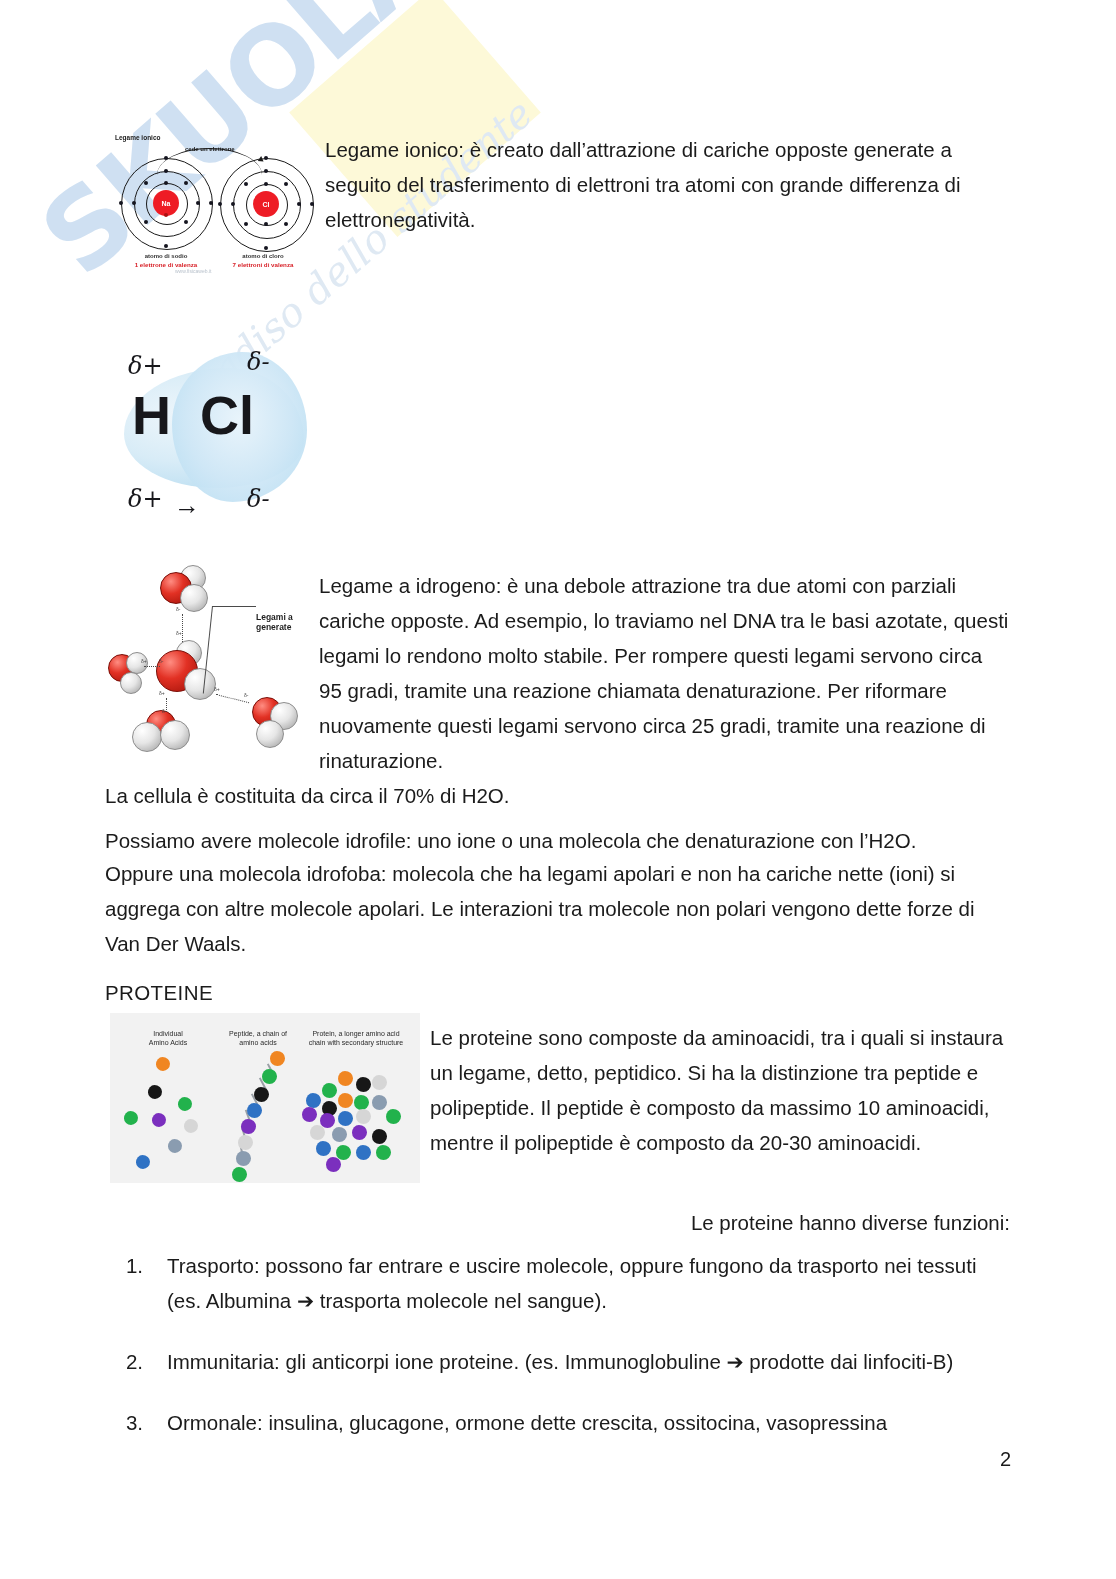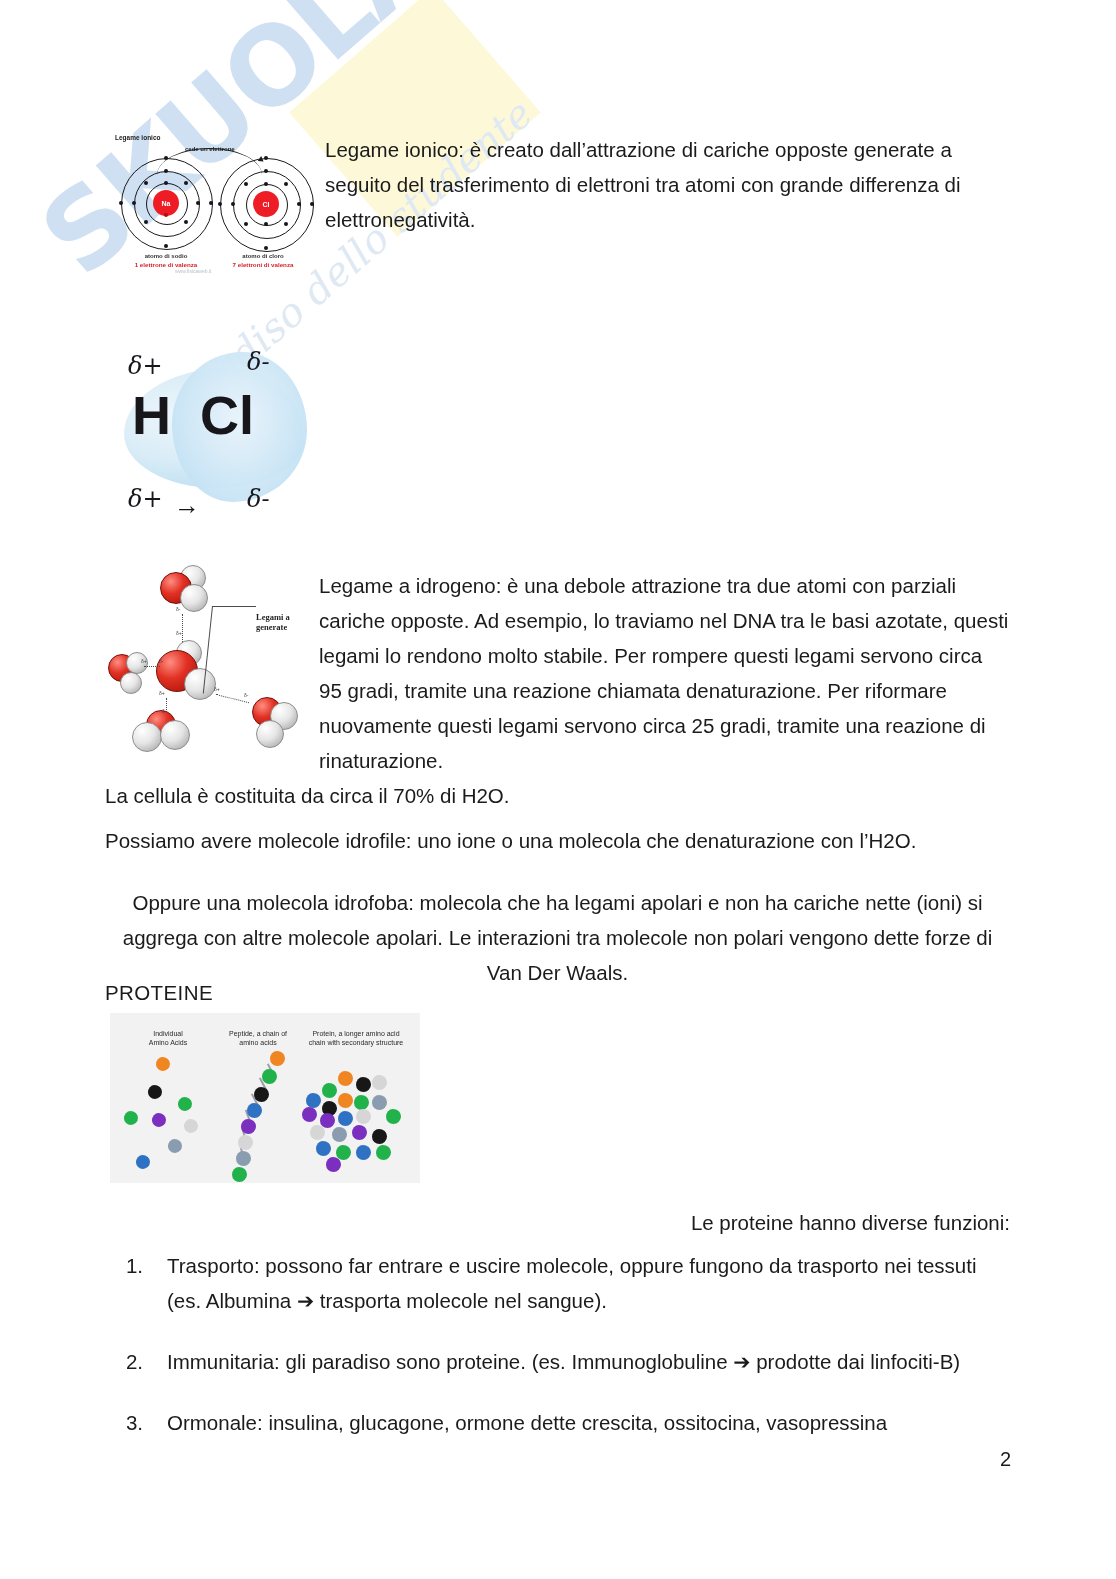--- a/index.html
+++ b/index.html
@@ -97,21 +97,21 @@
   .fig-water{position:absolute;left:104px;top:562px;width:300px;height:215px;}
   .wmol{position:absolute;}
   .oxy{position:absolute;border-radius:50%;
     background:radial-gradient(circle at 33% 28%, #ff8d82 0%, #e23124 42%, #9e0f06 100%);
     border:1px solid #7b0d06;}
   .hyd{position:absolute;border-radius:50%;
     background:radial-gradient(circle at 33% 28%, #ffffff 0%, #e6e6e6 45%, #9d9d9d 100%);
     border:1px solid #8d8d8d;}
   .hb{position:absolute;border-top:1.5px dotted #4a4a4a;}
   .hblabel{position:absolute;left:152px;top:50px;font-size:8.5px;
-    font-weight:bold;color:#1f1f1f;line-height:10px;font-family:Liberation Serif, serif;}
+    font-weight:bold;color:#1f1f1f;line-height:10px;}
   .leader{position:absolute;border-left:1px solid #4a4a4a;}
   .leader-h{position:absolute;border-top:1px solid #4a4a4a;}
   .dcharge{position:absolute;font-size:5px;color:#444;}
 
   
   .fig-prot{position:absolute;left:110px;top:1013px;width:310px;height:170px;
     background:#f2f2f2;}
   .pcap{position:absolute;font-size:7px;color:#2a2a2a;text-align:center;
     line-height:9px;font-family:"Liberation Sans",sans-serif;}
   .bead{position:absolute;border-radius:46% 54% 50% 50% / 52% 48% 52% 48%;}
@@ -250,21 +250,21 @@
       <div class="hblabel">
         <span>Legami a</span><br>
         <span>generate</span>
       </div>
     </div>
 
     <div class="para" style="left:319px;top:568px;width:690px;">Legame a idrogeno: è una debole attrazione tra due atomi con parziali cariche opposte. Ad esempio, lo traviamo nel DNA tra le basi azotate, questi legami lo rendono molto stabile. Per rompere questi legami servono circa 95 gradi, tramite una reazione chiamata denaturazione. Per riformare nuovamente questi legami servono circa 25 gradi, tramite una reazione di rinaturazione.</div>
 
     <div class="para" style="left:105px;top:778px;width:905px;">La cellula è costituita da circa il 70% di H2O.</div>
     <div class="para" style="left:105px;top:823px;width:905px;">Possiamo avere molecole idrofile: uno ione o una molecola che denaturazione con l’H2O.</div>
-    <div class="para" style="left:105px;top:885px;width:905px;text-align:center;">Oppure una molecola idrofoba: molecola che ha legami apolari e non ha cariche nette (ioni) si aggrega con altre molecole apolari. Le interazioni tra molecole non polari vengono dette forze di Van Der Waals.</div>
+    <div class="para" style="left:105px;top:856px;width:905px;">Oppure una molecola idrofoba: molecola che ha legami apolari e non ha cariche nette (ioni) si aggrega con altre molecole apolari. Le interazioni tra molecole non polari vengono dette forze di Van Der Waals.</div>
     <div class="heading" style="left:105px;top:975px;">PROTEINE</div>
 
     <div class="fig-prot">
       <div class="pcap" style="left:18px;top:16px;width:80px;white-space:pre-line;">Individual
 Amino Acids</div>
       <div class="pcap" style="left:104px;top:16px;width:88px;white-space:pre-line;">Peptide, a chain of
 amino acids</div>
       <div class="pcap" style="left:190px;top:16px;width:112px;white-space:pre-line;">Protein, a longer amino acid
 chain with secondary structure</div>
 
@@ -310,31 +310,32 @@
       <div class="bead" style="left:222px;top:114px;width:15px;height:15px;background:#8a9cb0;"></div>
       <div class="bead" style="left:242px;top:112px;width:15px;height:15px;background:#7b2fbe;"></div>
       <div class="bead" style="left:262px;top:116px;width:15px;height:15px;background:#171717;"></div>
       <div class="bead" style="left:206px;top:128px;width:15px;height:15px;background:#2f72c4;"></div>
       <div class="bead" style="left:226px;top:132px;width:15px;height:15px;background:#22b24c;"></div>
       <div class="bead" style="left:246px;top:132px;width:15px;height:15px;background:#2f72c4;"></div>
       <div class="bead" style="left:266px;top:132px;width:15px;height:15px;background:#22b24c;"></div>
       <div class="bead" style="left:216px;top:144px;width:15px;height:15px;background:#7b2fbe;"></div>
     </div>
 
+    <div class="para" style="left:430px;top:1020px;width:580px;">Le proteine sono composte da aminoacidi, tra i quali si instaura un legame, detto, peptidico. Si ha la distinzione tra peptide e polipeptide. Il peptide è composto da massimo 10 aminoacidi, mentre il polipeptide è composto da 20-30 aminoacidi.</div>
 
     <div class="para" style="left:105px;top:1205px;width:905px;text-align:right;">Le proteine hanno diverse funzioni:</div>
 
     <div class="olist">
       <div class="li-row">
         <div class="li-num">1.</div>
         <div class="li-txt">Trasporto: possono far entrare e uscire molecole, oppure fungono da trasporto nei tessuti (es. Albumina ➔ trasporta molecole nel sangue).</div>
       </div>
       <div class="li-row">
         <div class="li-num">2.</div>
-        <div class="li-txt">Immunitaria: gli paradiso sono proteine. (es. Immunoglobuline ➔ prodotte dai linfociti-B)</div>
+        <div class="li-txt">Immunitaria: gli anticorpi ione proteine. (es. Immunoglobuline ➔ prodotte dai linfociti-B)</div>
       </div>
       <div class="li-row">
         <div class="li-num">3.</div>
         <div class="li-txt">Ormonale: insulina, glucagone, ormone dette crescita, ossitocina, vasopressina</div>
       </div>
     </div>
 
     <div class="pagenum">2</div>
 
   </div>

